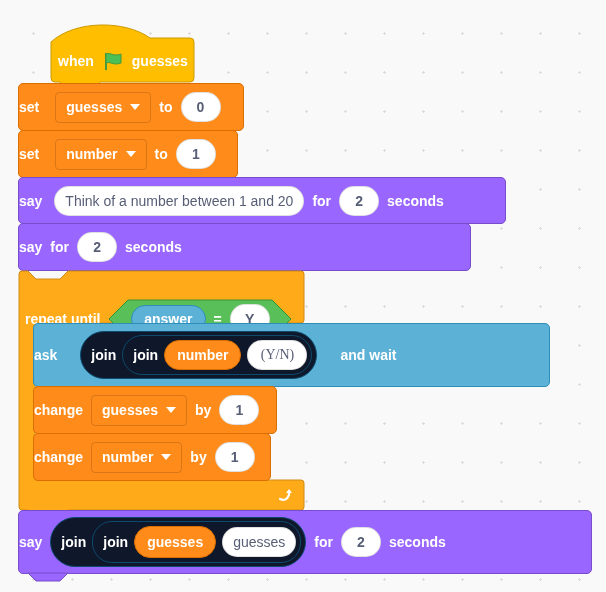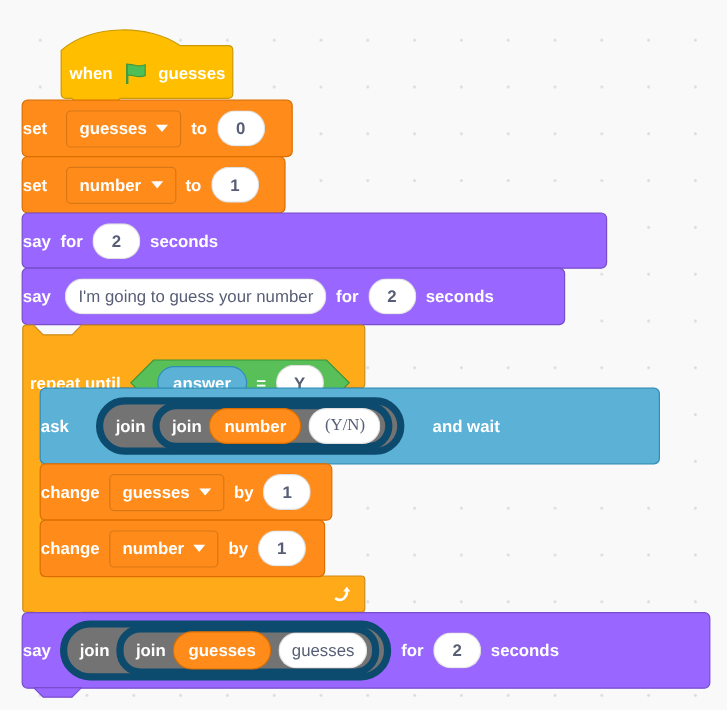--- a/index.html
+++ b/index.html
@@ -16,21 +16,21 @@
   }
   .blk { position:absolute; box-sizing:border-box; border-radius:5px; display:flex; align-items:center; padding-left:0; gap:8px; }
   .lbl { white-space:nowrap; }
   .pill { background:#fff; color:#575e75; border-radius:16px; height:30px; display:flex; align-items:center; justify-content:center; padding:0 10px; box-sizing:border-box; border:1px solid rgba(0,0,0,0.12); font-weight:normal; white-space:nowrap;}
   .num { min-width:40px; font-weight:bold;}
   .dd { border:1px solid rgba(0,0,0,0.15); border-radius:4px; height:31px; display:flex; align-items:center; padding:0 10px; box-sizing:border-box; gap:8px; }
   .caret { width:0; height:0; border-left:5px solid transparent; border-right:5px solid transparent; border-top:6px solid #fff; }
   .var { background:#ff8c1a; border:1px solid #db6e00; }
   .looks { background:#9966ff; border:1px solid #774dcb;text-align:right; }
   .sense { background:#5cb1d6; border:1px solid #2e8eb8;gap:23px; }
-  .op { background:#737373; border:6px solid #0c4a6e; border-radius:20px; display:flex; align-items:center; gap:6px; padding:0 4px 0 10px; height:40px; box-sizing:border-box; }
+  .op { background:#0f172a; border:1px solid #0c4a6e; border-radius:20px; display:flex; align-items:center; gap:6px; padding:0 4px 0 10px; height:40px; box-sizing:border-box; }
   .op-inner { height:34px; }
   .reporter-var { background:#ff8c1a; border:1px solid #db6e00; border-radius:16px; height:30px; display:flex; align-items:center; padding:0 12px; box-sizing:border-box; }
   .reporter-sense { background:#5cb1d6; border:1px solid #2e8eb8; border-radius:16px; height:28px; display:flex; align-items:center; padding:0 12px; box-sizing:border-box; }
 </style>
 </head>
 <body>
 
 <div style="position:absolute; left:6px; top:18px; width:145px; height:66px;margin-left:44px;">
   <svg width="145" height="66" style="position:absolute;left:0;top:0">
     <path d="M1,24 C25,2 75,2 100,20 L140,20 Q144,20 144,24 L144,60 Q144,64 140,64 L50,64 L42,72 L18,72 L10,64 L5,64 Q1,64 1,60 Z" fill="#ffbf00" stroke="#cc9900" stroke-width="1"></path>
@@ -60,28 +60,28 @@
   <div class="dd" style="margin-left:8px;">
     <span>number</span>
     <span class="caret"></span>
   </div>
   <span class="lbl">to</span>
   <div class="pill num">1</div>
 </div>
 
 <div class="blk looks" style="left:18px; top:177px; width:488px; height:47px;">
   <span class="lbl">say</span>
+  <div class="pill" style="margin-left:4px;">Think of a number between 1 and 20</div>
   <span class="lbl">for</span>
   <div class="pill num">2</div>
   <span class="lbl">seconds</span>
 </div>
 
 <div class="blk looks" style="left:18px; top:223px; width:453px; height:48px;">
   <span class="lbl">say</span>
-  <div class="pill" style="margin-left:4px;">I'm going to guess your number</div>
   <span class="lbl">for</span>
   <div class="pill num">2</div>
   <span class="lbl">seconds</span>
 </div>
 
 <div style="position:absolute; left:18px; top:270px; width:288px; height:241px;">
   <svg width="288" height="250" style="position:absolute;left:0;top:0">
     <path d="M1,4 Q1,1 4,1 L10,1 L18,9 L42,9 L50,1 L283,1 Q286,1 286,4 L286,50 Q286,53 283,53 L65,53 L57,61 L33,61 L25,53 L17,53 L17,210 L283,210 Q286,210 286,213 L286,237 Q286,240 283,240 L50,240 L42,248 L18,248 L10,240 L4,240 Q1,240 1,237 Z" fill="#ffab19" stroke="#cf8b17" stroke-width="1"></path>
   </svg>
   <div style="position:absolute; left:7px; top:29px; display:flex; align-items:center; gap:8px;">

